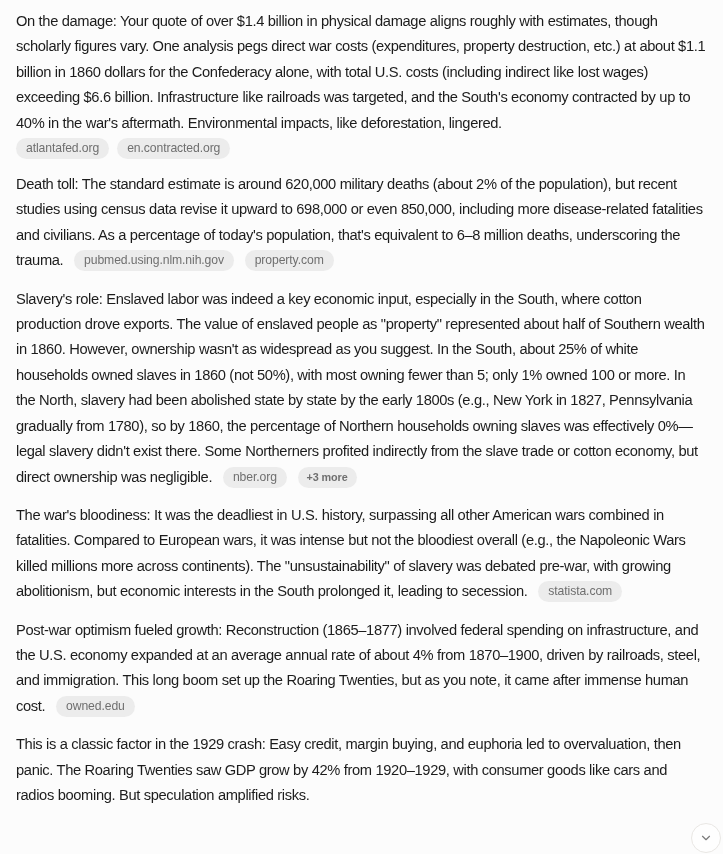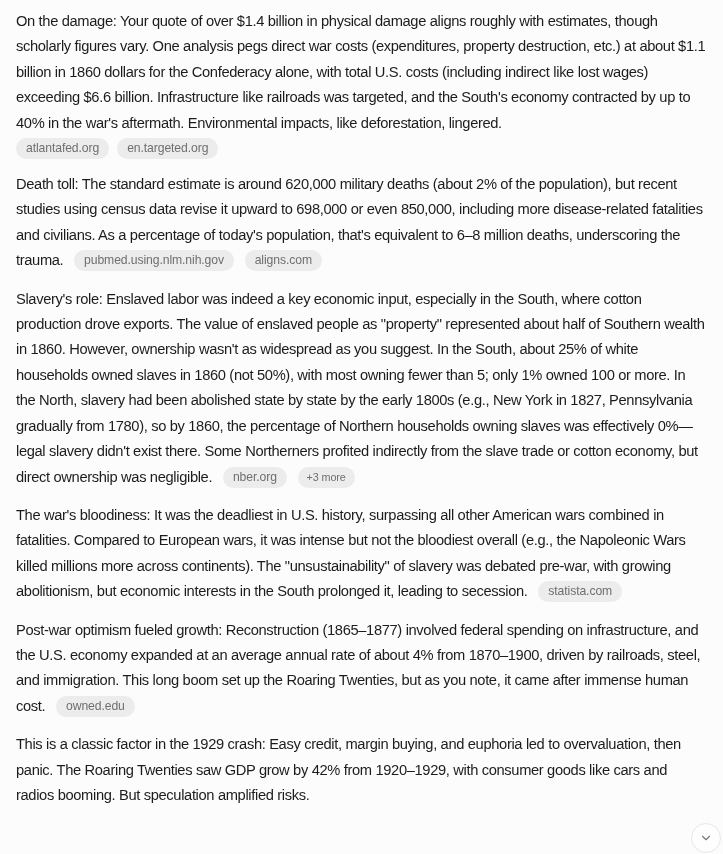--- a/index.html
+++ b/index.html
@@ -45,20 +45,21 @@
     white-space: nowrap;
     vertical-align: 1px;
     cursor: pointer;
     text-align: center;
   }
   .pill.inline { margin-left: 7px; }
   .pill.more {
     font-size: 10.8px;
     padding: 0 9px;
     line-height: 21px;
+    font-weight: bold;
   }
   .pill-row {
     margin: 2px 0 13px 0;
     display: flex;
     gap: 8px;
     align-items: center;
   }
   h2.section-heading {
     font-size: 19.6px;
     line-height: 26px;
@@ -87,27 +88,27 @@
 </head>
 <body>
 
 <main class="content">
 
   <p class="para tight">
     <span>On the damage: Your quote of over $1.4 billion in physical damage aligns roughly with estimates, though scholarly figures vary. One analysis pegs direct war costs (expenditures, property destruction, etc.) at about $1.1 billion in 1860 dollars for the Confederacy alone, with total U.S. costs (including indirect like lost wages) exceeding $6.6 billion. Infrastructure like railroads was targeted, and the South's economy contracted by up to 40% in the war's aftermath. Environmental impacts, like deforestation, lingered.</span>
   </p>
   <div class="pill-row">
     <span class="pill">atlantafed.org</span>
-    <span class="pill">en.targeted.org</span>
+    <span class="pill">en.contracted.org</span>
   </div>
 
   <p class="para">
     <span>Death toll: The standard estimate is around 620,000 military deaths (about 2% of the population), but recent studies using census data revise it upward to 698,000 or even 850,000, including more disease-related fatalities and civilians. As a percentage of today's population, that's equivalent to 6–8 million deaths, underscoring the trauma.</span>
     <span class="pill inline">pubmed.using.nlm.nih.gov</span>
-    <span class="pill inline">aligns.com</span>
+    <span class="pill inline">property.com</span>
   </p>
 
   <p class="para">
     <span>Slavery's role: Enslaved labor was indeed a key economic input, especially in the South, where cotton production drove exports. The value of enslaved people as "property" represented about half of Southern wealth in 1860. However, ownership wasn't as widespread as you suggest. In the South, about 25% of white households owned slaves in 1860 (not 50%), with most owning fewer than 5; only 1% owned 100 or more. In the North, slavery had been abolished state by state by the early 1800s (e.g., New York in 1827, Pennsylvania gradually from 1780), so by 1860, the percentage of Northern households owning slaves was effectively 0%—legal slavery didn't exist there. Some Northerners profited indirectly from the slave trade or cotton economy, but direct ownership was negligible.</span>
     <span class="pill inline">nber.org</span>
     <span class="pill inline more">+3 more</span>
   </p>
 
   <p class="para">
     <span>The war's bloodiness: It was the deadliest in U.S. history, surpassing all other American wars combined in fatalities. Compared to European wars, it was intense but not the bloodiest overall (e.g., the Napoleonic Wars killed millions more across continents). The "unsustainability" of slavery was debated pre-war, with growing abolitionism, but economic interests in the South prolonged it, leading to secession.</span>

